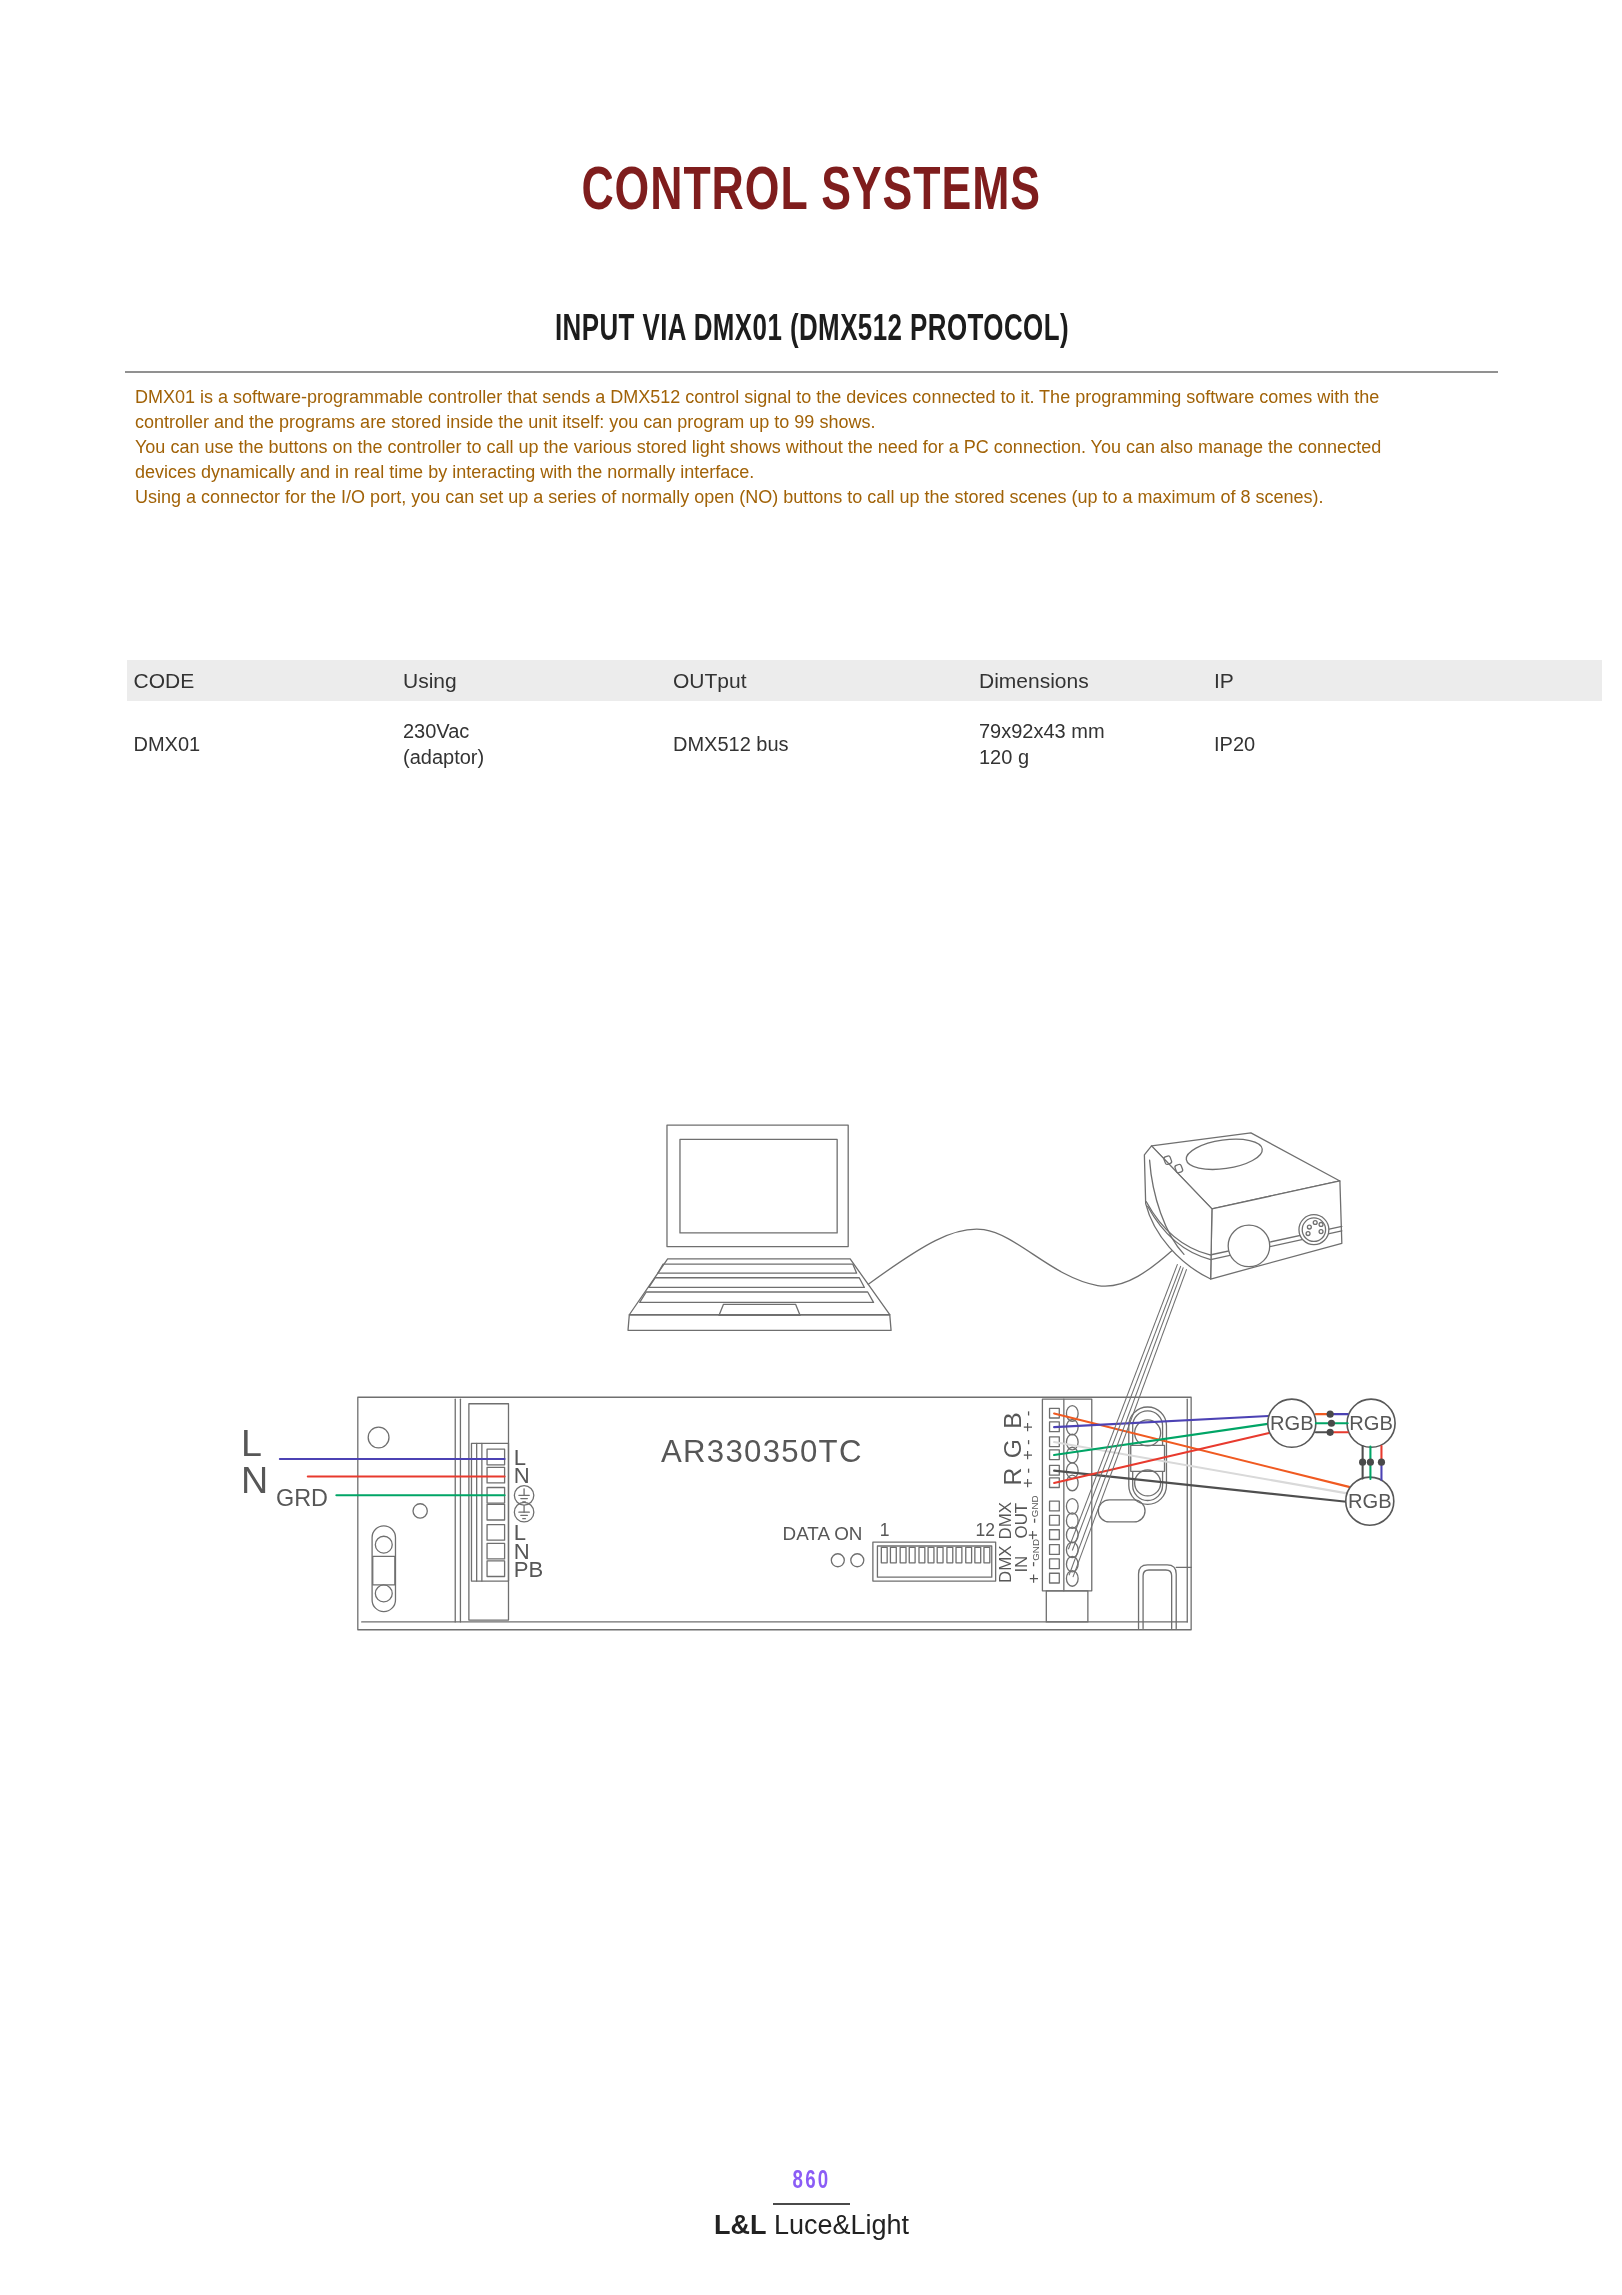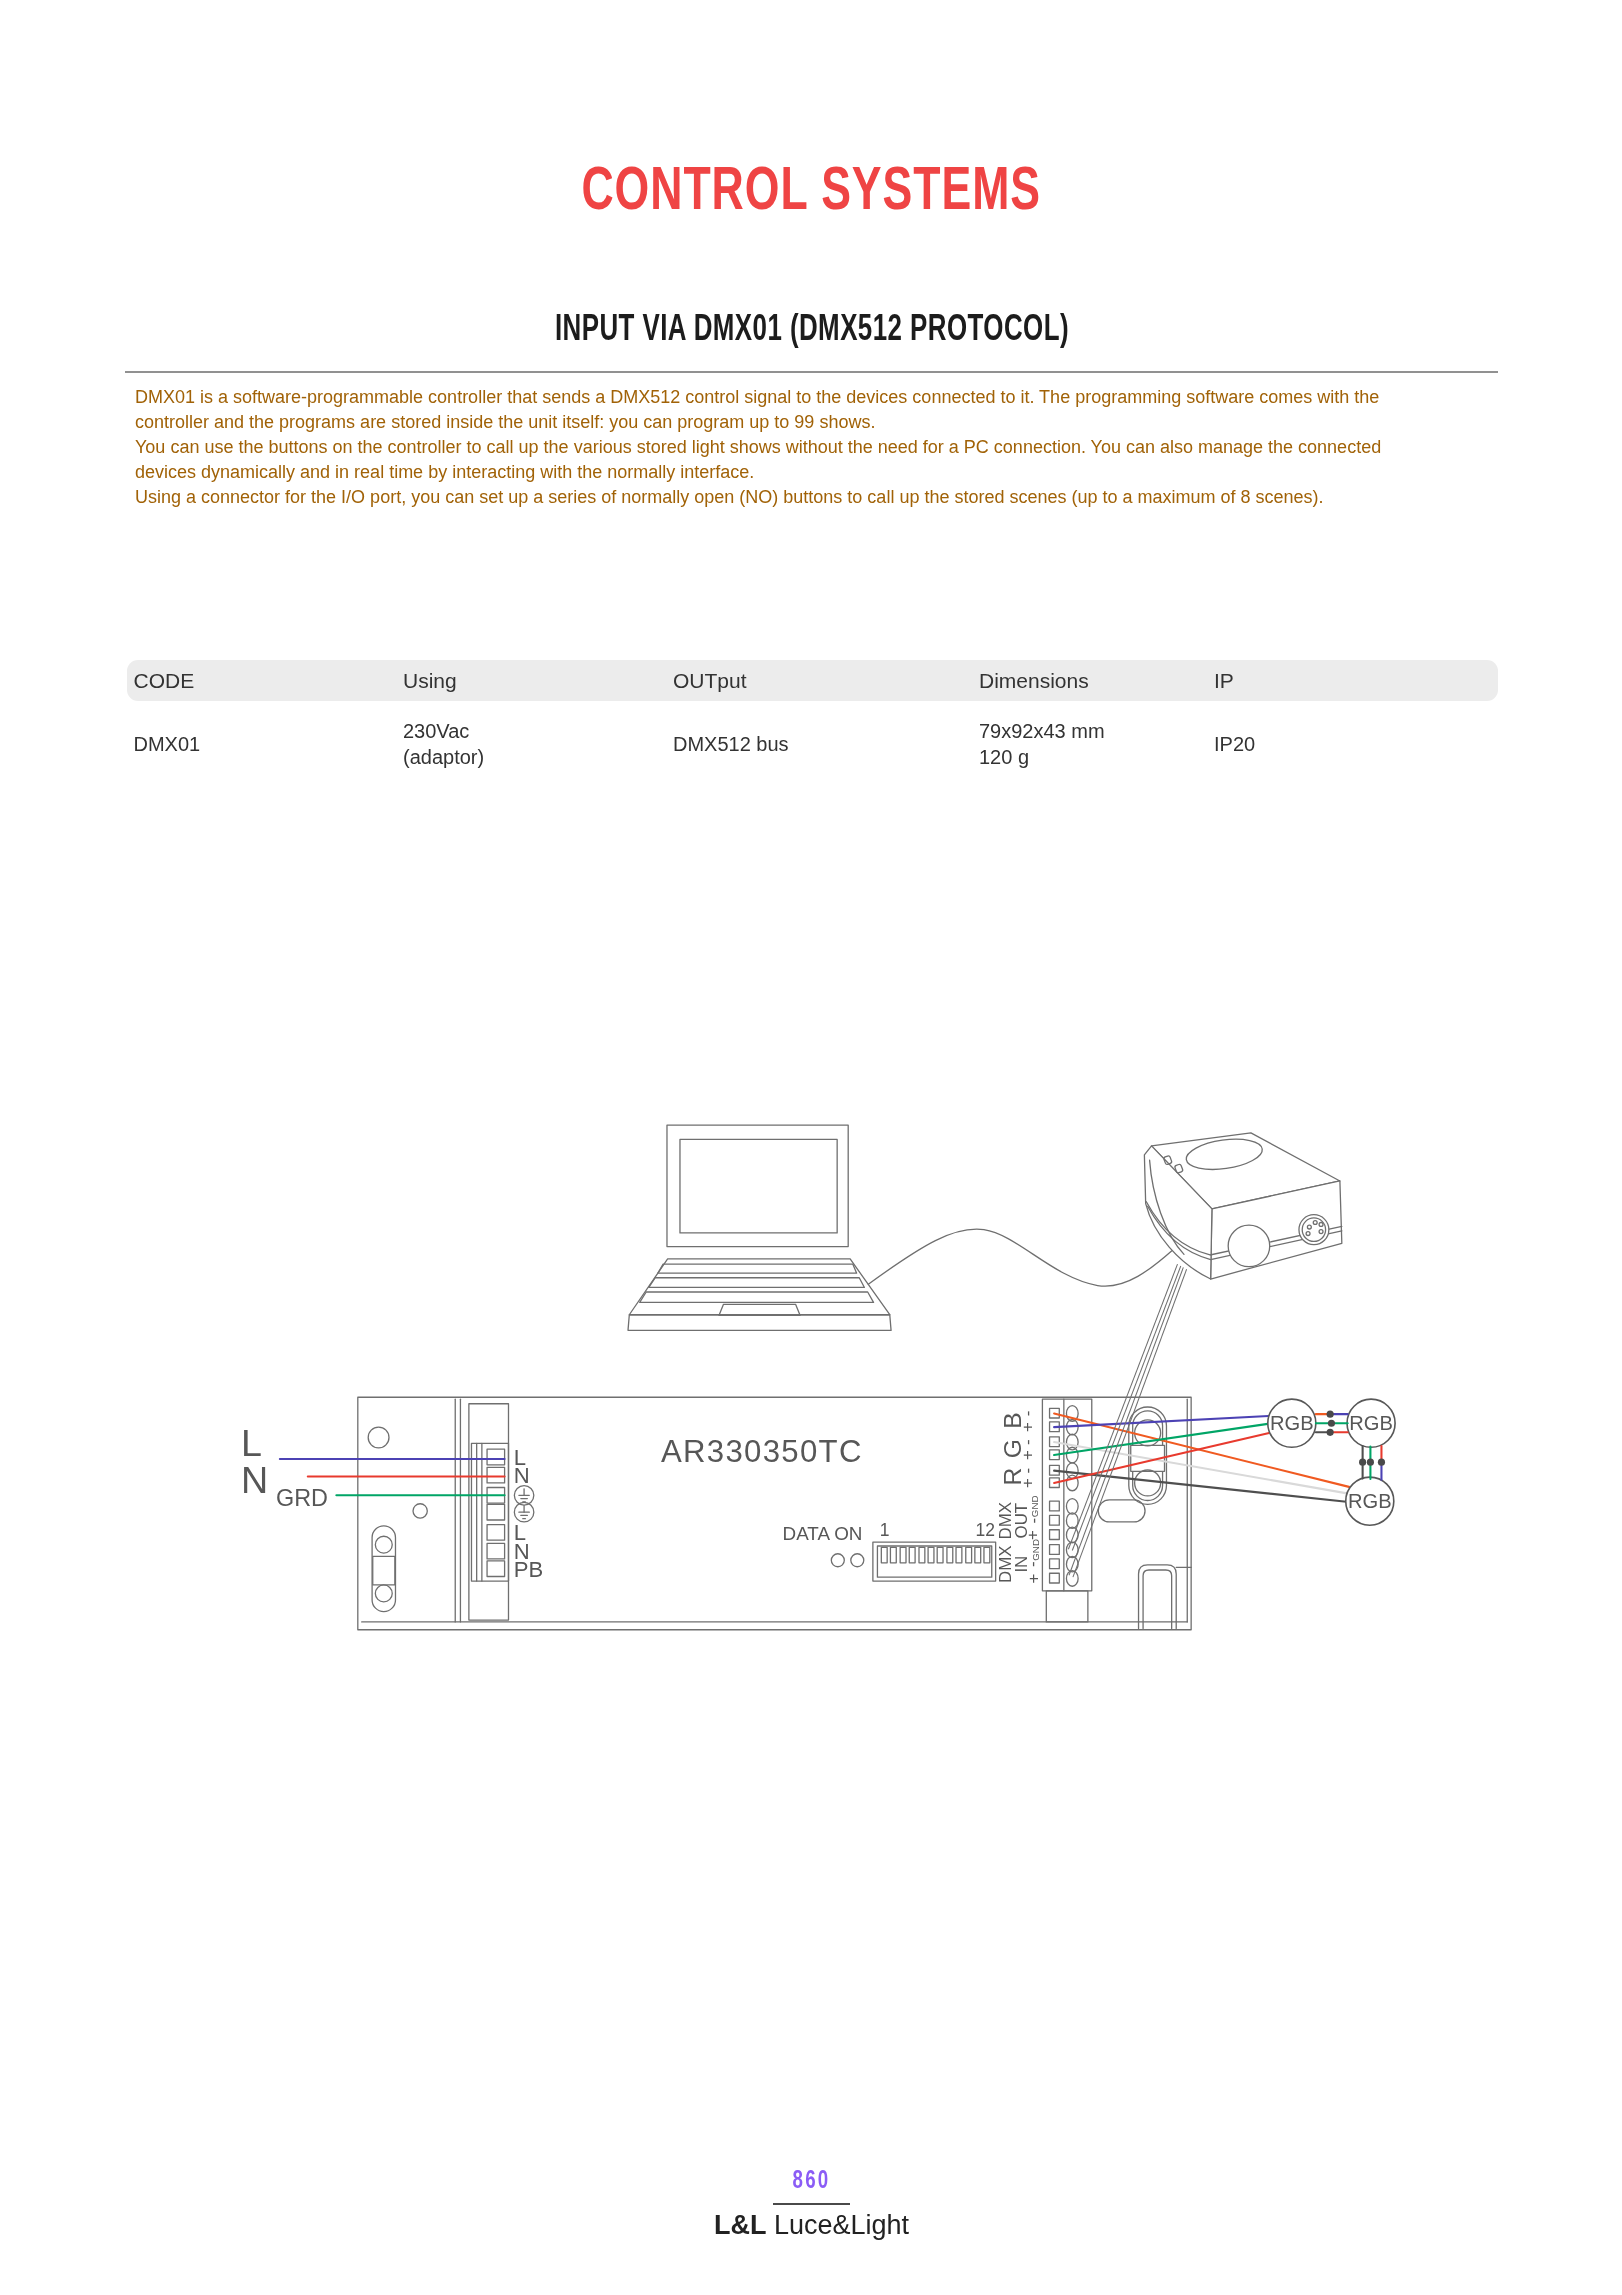--- a/index.html
+++ b/index.html
@@ -1,25 +1,25 @@
 <!DOCTYPE html>
 <html style="font-size:10.4px"><head>
 <meta charset="utf-8">
 <style>
   html,body{margin:0;padding:0;background:#fff;}
   .page{position:relative;width:1623px;height:2295px;background:#ffffff;
         font-family:"Liberation Sans",sans-serif;color:#3a3a3a;overflow:hidden;}
   .center-row{position:absolute;left:0;width:100%;text-align:center;white-space:nowrap;}
   .cond{display:inline-block;transform:scaleX(0.72);transform-origin:50% 50%;}
-  .page-title{top:152px;font-size:62px;font-weight:bold;color:#ef4444;letter-spacing:1.3px;}
+  .page-title{top:152px;font-size:62px;font-weight:bold;color:#7f1d1d;letter-spacing:1.3px;}
   .section-title{top:307px;font-size:36px;font-weight:bold;color:#1c1c1c;letter-spacing:0.6px;}
   .rule{position:absolute;left:125px;width:1373px;height:1.9px;background:#919191;}
   .desc{position:absolute;left:135px;top:385px;font-size:18px;color:#a16207;}
   .desc div{white-space:nowrap;line-height:25px;}
-  .tbl-head{position:absolute;left:127px;top:660px;width:1371px;height:41px;background:#ececec;border-radius:11px;}
+  .tbl-head{position:absolute;left:127px;top:660px;width:1475px;height:41px;background:#ececec;}
   .tbl-head span{position:absolute;top:0;line-height:41px;font-size:21px;color:#333;}
   .tbl-row{position:absolute;left:127px;top:718px;width:1371px;font-size:20px;color:#333;}
   .tbl-row .cell{position:absolute;top:0;line-height:26px;}
   .pad1{padding-top:13px;}
   .c0{left:6.5px;} .c1{left:276px;} .c2{left:546px;} .c3{left:852px;} .c4{left:1087px;}
   .diagram{position:absolute;left:0;top:1040px;}
   .footer-num{top:2164px;font-size:26px;font-weight:bold;color:#8b5cf6;letter-spacing:3.2px;}
   .footer-rule{position:absolute;left:773px;top:2203px;width:77px;height:1.9px;background:#4a4a4a;}
   .footer-brand{top:2210px;font-size:27px;color:#222;}
   .footer-brand b{font-weight:bold;}

